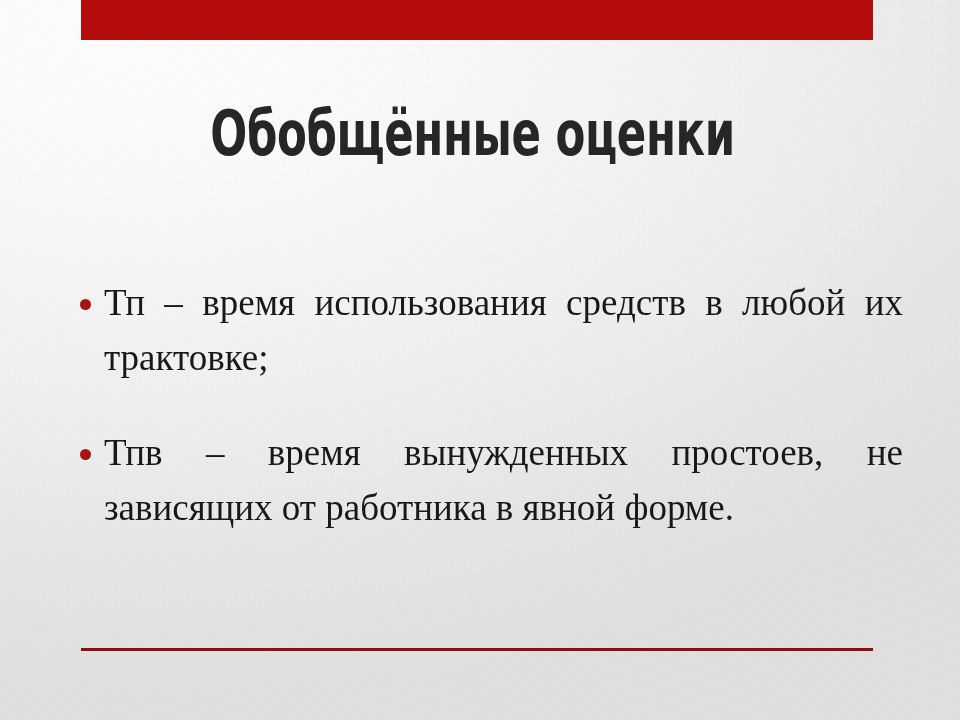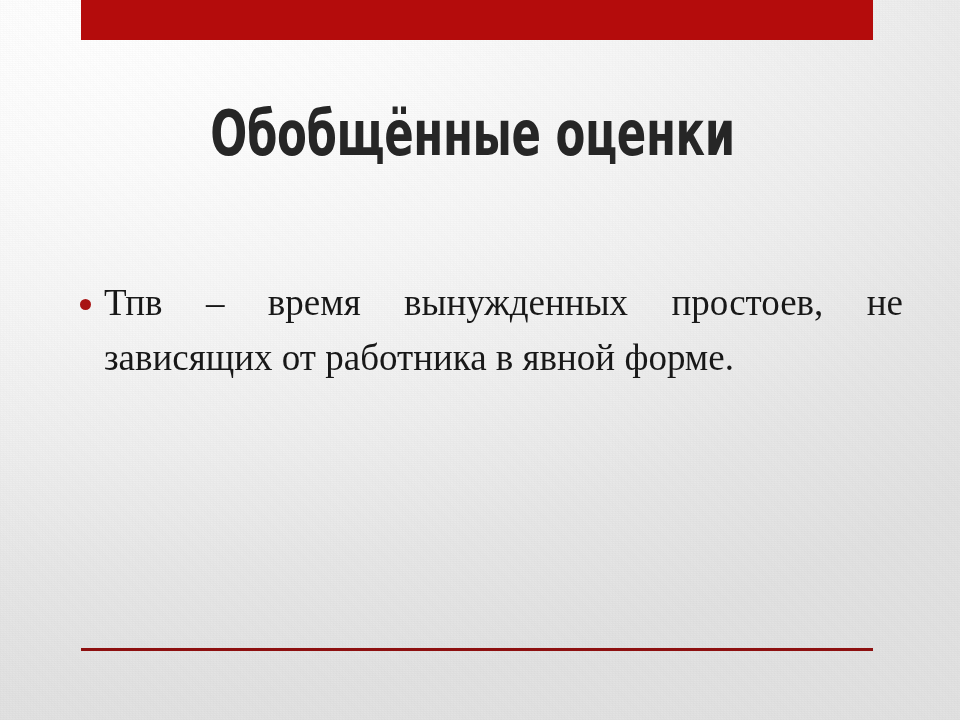--- a/index.html
+++ b/index.html
@@ -127,20 +127,24 @@
 <div class="slide">
 
   <div class="texture"></div>
 
   <div class="top-bar"></div>
 
   <h1 class="slide-title">Обобщённые оценки</h1>
 
   <div class="body-block">
 
+    <p class="bullet-para">
+      <span class="bullet-dot"></span>
+      <span class="text-body">Тп – время использования средств в любой их трактовке;</span>
+    </p>
 
     <p class="bullet-para">
       <span class="bullet-dot"></span>
       <span class="text-body">Тпв – время вынужденных простоев, не зависящих от работника в явной форме.</span>
     </p>
 
   </div>
 
   <div class="bottom-rule"></div>
 

